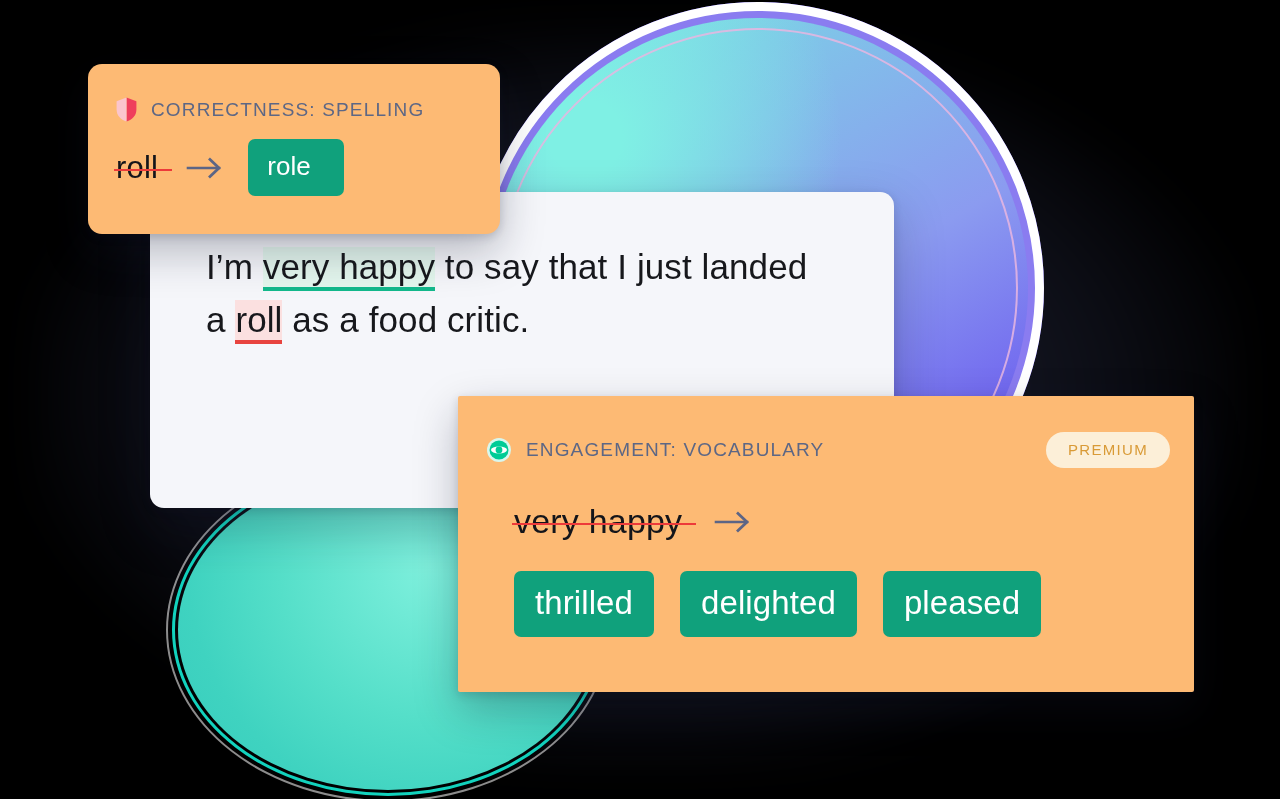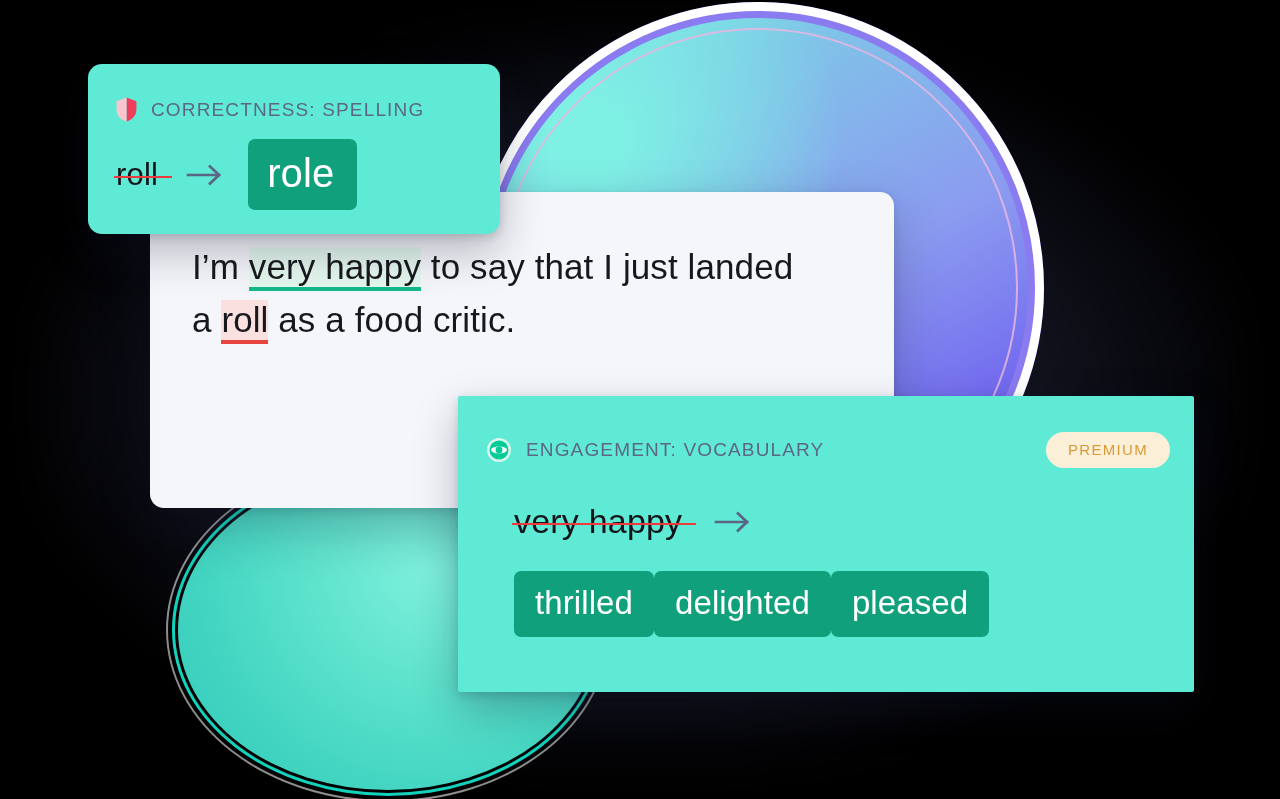--- a/index.html
+++ b/index.html
@@ -125,21 +125,21 @@
     width: 1216px;
     height: 750px;
     border-radius: 70px;
     background: radial-gradient(ellipse at 50% 50%, rgba(70,80,120,.55) 0%, rgba(40,44,70,.30) 55%, rgba(0,0,0,0) 74%);
     filter: blur(18px);
   }
 
   
   .card {
     position: absolute;
-    background: #5eead4;
+    background: #fdba74;
     border-radius: 14px;
     box-shadow: 0 18px 44px rgba(20,24,45,.28), 0 3px 10px rgba(20,24,45,.16);
   }
 
   
   #card-correctness {
     left: 88px;
     top: 64px;
     width: 412px;
     height: 170px;
@@ -200,38 +200,38 @@
     flex: none;
     display: block;
   }
   .chip {
     display: inline-flex;
     align-items: center;
     justify-content: center;
     background: #10a17c;
     color: #ffffff;
     border-radius: 7px;
-    font-size: 40px;
+    font-size: 26px;
     line-height: 1;
-    padding: 14px 23px 17px 19px;
+    padding: 14px 33px 17px 19px;
     letter-spacing: .1px;
   }
 
   
   #card-sentence {
     left: 150px;
     top: 192px;
     width: 744px;
     height: 316px;
     background: #f5f6fa;
     border-radius: 14px;
     box-shadow: 0 20px 50px rgba(20,24,45,.26), 0 3px 10px rgba(20,24,45,.14);
   }
   .sentence {
-    padding: 48px 0 0 42px;
+    padding: 48px 0 0 56px;
     font-size: 35px;
     line-height: 1.52;
     color: #17181c;
     letter-spacing: .1px;
     max-width: 640px;
   }
   .hl-green {
     background: #e4f7ee;
     border-bottom: 4px solid #13b98c;
     padding-bottom: 1px;
@@ -269,20 +269,21 @@
   .eng-strike-row {
     display: flex;
     align-items: center;
     gap: 26px;
     padding: 34px 0 0 56px;
   }
   .eng-strike-row .strike-word { font-size: 34px; }
   .chip-row {
     display: flex;
     align-items: center;
+    gap: 26px;
     padding: 30px 0 0 56px;
   }
   .chip-row .chip {
     font-size: 33px;
     padding: 15px 21px 18px 21px;
   }
 </style>
 </head>
 <body>
 

